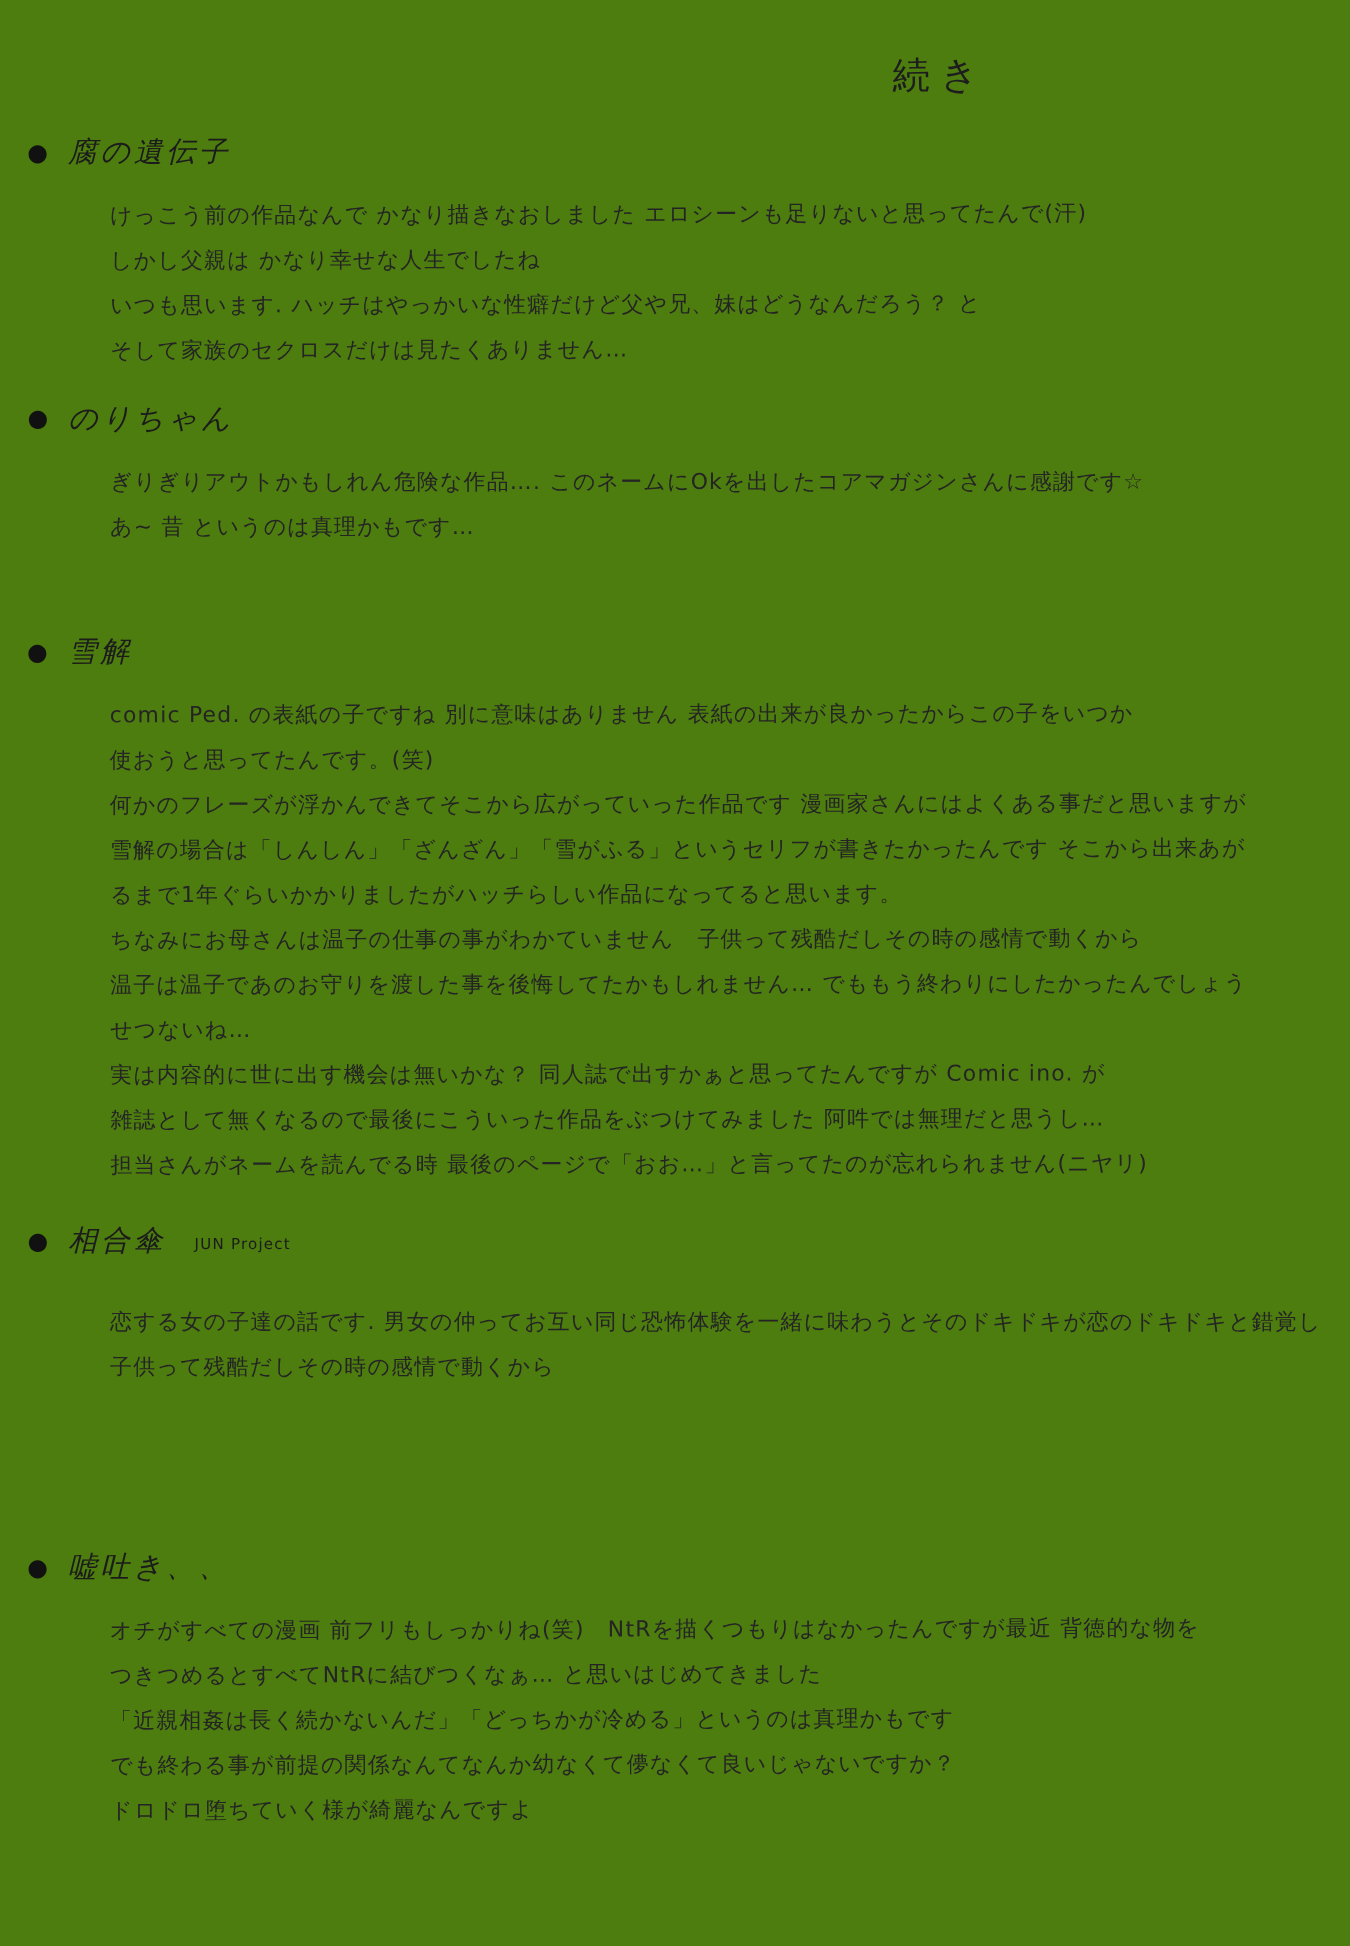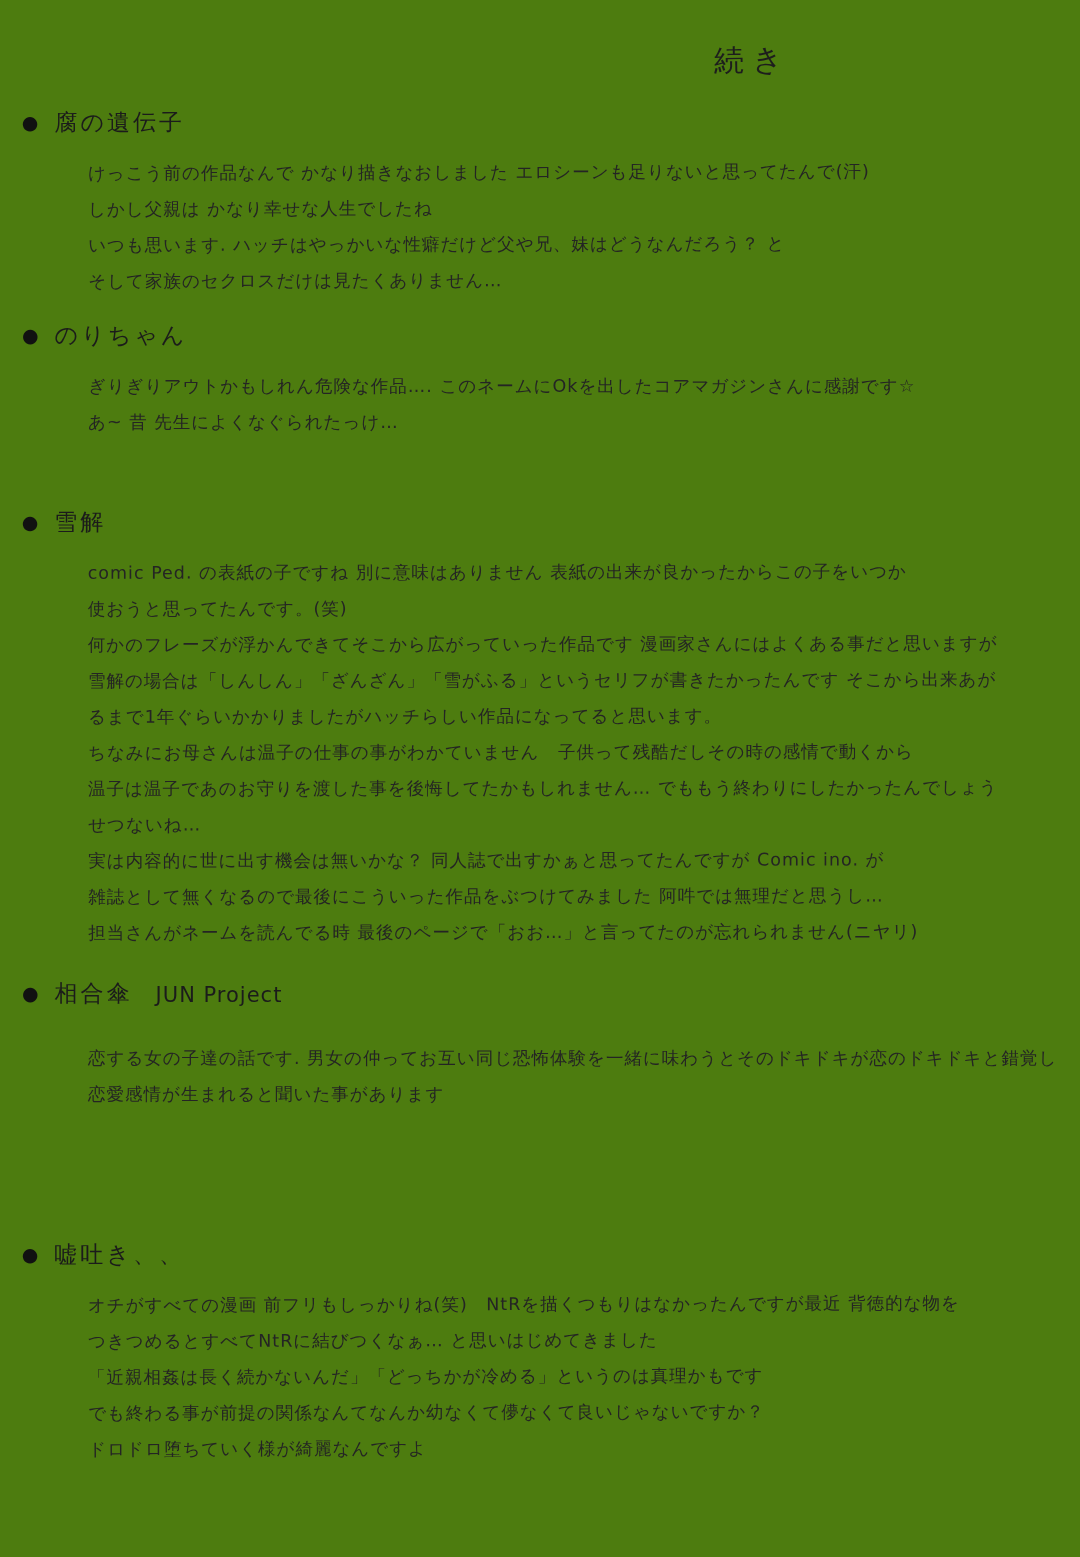--- a/index.html
+++ b/index.html
@@ -42,23 +42,24 @@
     letter-spacing: 3px;
     white-space: nowrap;
   }
   .bullet {
     font-size: 19px;
     line-height: 30px;
     color: #111111;
   }
   .heading {
     font-weight: 400;
+    font-style: italic;
   }
   .subheading {
-    font-size: 21px;
+    font-size: 12px;
     letter-spacing: 1px;
     margin-left: 10px;
     padding-top: 4px;
   }
   .sec-body {
     padding-left: 66px;
     margin-top: 18px;
     font-size: 17.5px;
     line-height: 36px;
     letter-spacing: 1px;
@@ -93,21 +94,21 @@
     </div>
   </section>
 
   <section class="sec sec-2" style="top:320px">
     <div class="sec-header">
       <span class="bullet">●</span>
       <span class="heading">のりちゃん</span>
     </div>
     <div class="sec-body">
       <div class="line">ぎりぎりアウトかもしれん危険な作品…. このネームにOkを出したコアマガジンさんに感謝です☆</div>
-      <div class="line">あ~ 昔 先生によくなぐられたっけ…</div>
+      <div class="line">あ~ 昔 というのは真理かもです…</div>
     </div>
   </section>
 
   <section class="sec sec-3" style="top:506px">
     <div class="sec-header">
       <span class="bullet">●</span>
       <span class="heading">雪解</span>
     </div>
     <div class="sec-body">
       <div class="line">comic Ped. の表紙の子ですね 別に意味はありません 表紙の出来が良かったからこの子をいつか</div>
@@ -125,21 +126,21 @@
   </section>
 
   <section class="sec sec-4" style="top:976px">
     <div class="sec-header">
       <span class="bullet">●</span>
       <span class="heading">相合傘</span>
       <span class="subheading">JUN Project</span>
     </div>
     <div class="sec-body">
       <div class="line">恋する女の子達の話です. 男女の仲ってお互い同じ恐怖体験を一緒に味わうとそのドキドキが恋のドキドキと錯覚し</div>
-      <div class="line">恋愛感情が生まれると聞いた事があります</div>
+      <div class="line">子供って残酷だしその時の感情で動くから</div>
     </div>
   </section>
 
   <section class="sec sec-5" style="top:1238px">
     <div class="sec-header">
       <span class="bullet">●</span>
       <span class="heading">嘘吐き、、</span>
     </div>
     <div class="sec-body">
       <div class="line">オチがすべての漫画 前フリもしっかりね(笑)　NtRを描くつもりはなかったんですが最近 背徳的な物を</div>

